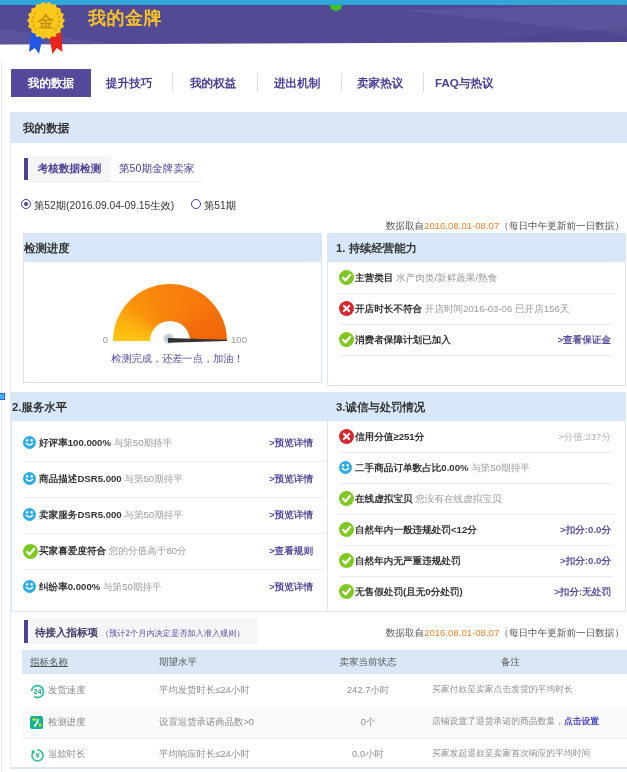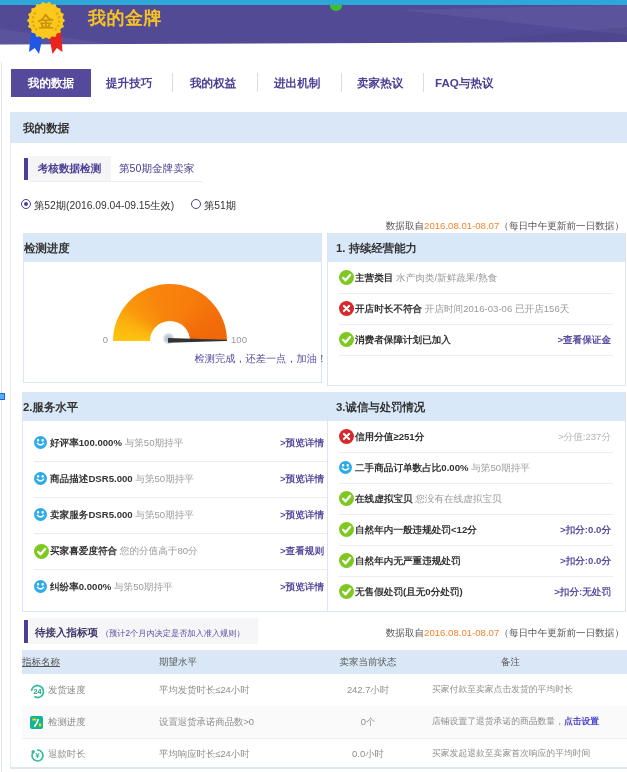--- a/index.html
+++ b/index.html
@@ -50,41 +50,41 @@
 #r2t { left:204px; top:198.5px; font-size:10.3px; color:#333; }
 .note { font-size:9.6px; color:#555; }
 .note .or { color:#f5832b; }
 #note1 { right:3px; top:220px; }
 
 .panel { border:1px solid #dbe6f4; background:#fff; }
 .phd { height:28px; background:#d9e8f8; line-height:28px; 
   font-size:11.4px; font-weight:bold; color:#333; }
 #pA { left:23px; top:233px; width:299px; height:150px; }
 #pB { left:327px; top:233px; width:299px; height:153px; }
-#pC { left:22px; top:392px; width:327px; height:220px; }
+#pC { left:11px; top:392px; width:327px; height:220px; }
 #pD { left:327px; top:392px; width:299px; height:220px; }
 .prow { position:absolute; left:11px; right:13px; font-size:9.6px; }
 .prow .ic { position:absolute; left:0; top:50%; margin-top:-7px; }
 .prow .txt { position:absolute; left:16px; top:50%; margin-top:-6px; white-space:nowrap; }
 .prow .rt { position:absolute; right:1px; top:50%; margin-top:-6px; white-space:nowrap; font-size:9.6px;}
 .pdiv { position:absolute; left:11px; right:12px; height:1px; background:#ebebf1; }
 
 #gauge { left:113px; top:284px; width:114px; height:57px;
   border-radius:114px 114px 0 0;
   background:conic-gradient(from 270deg at 50% 100%, #fdc60f 0deg, #fcb30e 20deg, #fa960d 42deg, #f8850c 72deg, #f87d0c 115deg, #f36d0b 155deg, #f0660a 180deg);}
 #ghole { left:150px; top:321px; width:40px; height:20px; border-radius:40px 40px 0 0; background:#fff; }
 #ghub { left:163px; top:333px; width:11px; height:11px; border-radius:50%; background:#d9e1e6; }
 #ghub i { position:absolute; left:2.4px; top:2.4px; width:6.2px; height:6.2px; border-radius:50%; background:#bcc8cf; display:block;}
 #gneedle { left:168px; top:338px; width:59px; height:4.8px; background:#333;
   clip-path:polygon(0 0, 100% 36%, 100% 64%, 0 100%); }
 #g0 { right:519px; top:334px; font-size:9.6px; color:#999; }
 #g100 { left:231px; top:334px; font-size:9.6px; color:#999; }
 #pB .phd, #pD .phd { padding-left:8px; }
 #pC .rt { right:11px; }
-#gcap { left:28px; top:352px; width:299px; text-align:right; font-size:10.2px; color:#564aa0; }
+#gcap { left:28px; top:352px; width:299px; text-align:center; font-size:10.2px; color:#564aa0; }
 
 .ic.w { background:none !important; border-radius:0; }
 
 .ic { position:absolute; border-radius:50%; }
 
 #bhbar { left:24px; top:620px; width:4px; height:23px; background:#4a4095; z-index:2; }
 #bhbg { left:29px; top:618px; width:229px; height:26px; background:#f6f6f8; }
 #bht { left:35px; top:626px; font-size:10.5px; font-weight:bold; color:#3b3566; }
 #bht .sub { font-weight:normal; font-size:8.2px; color:#564aa0; }
 #note2 { right:3px; top:627px; }
@@ -319,21 +319,21 @@
       <div class="txt"><span class="b">无售假处罚(且无0分处罚)</span></div>
       <div class="rt lnk">&gt;扣分:无处罚</div>
       </div>
   </div>
 
   <div class="abs" id="bhbg"></div>
   <div class="abs" id="bhbar"></div>
   <div class="abs" id="bht">待接入指标项 <span class="sub">（预计2个月内决定是否加入准入规则）</span></div>
   <div class="abs note" id="note2">数据取自<span class="or">2016.08.01-08.07</span>（每日中午更新前一日数据）</div>
   <div class="abs" id="thead">
-    <span style="left:0;text-decoration:underline;">指标名称</span>
+    <span style="left:8px;text-decoration:underline;">指标名称</span>
     <span style="left:137px;">期望水平</span>
     <span class="t4">卖家当前状态</span>
     <span style="left:479px;">备注</span>
   </div>
   <div class="abs trow" style="top:674px;">
     <span class="t1"><svg width="15" height="15" viewBox="0 0 15 15">
           <circle cx="7.5" cy="7.5" r="6" fill="none" stroke="#35bda0" stroke-width="1.8" stroke-dasharray="30.4 100" transform="rotate(185 7.5 7.5)"></circle>
           <text x="7.5" y="10" font-size="7" font-weight="bold" fill="#15a287" text-anchor="middle" font-family="Liberation Sans">24</text>
         </svg></span>
     <span class="t2">发货速度</span>

